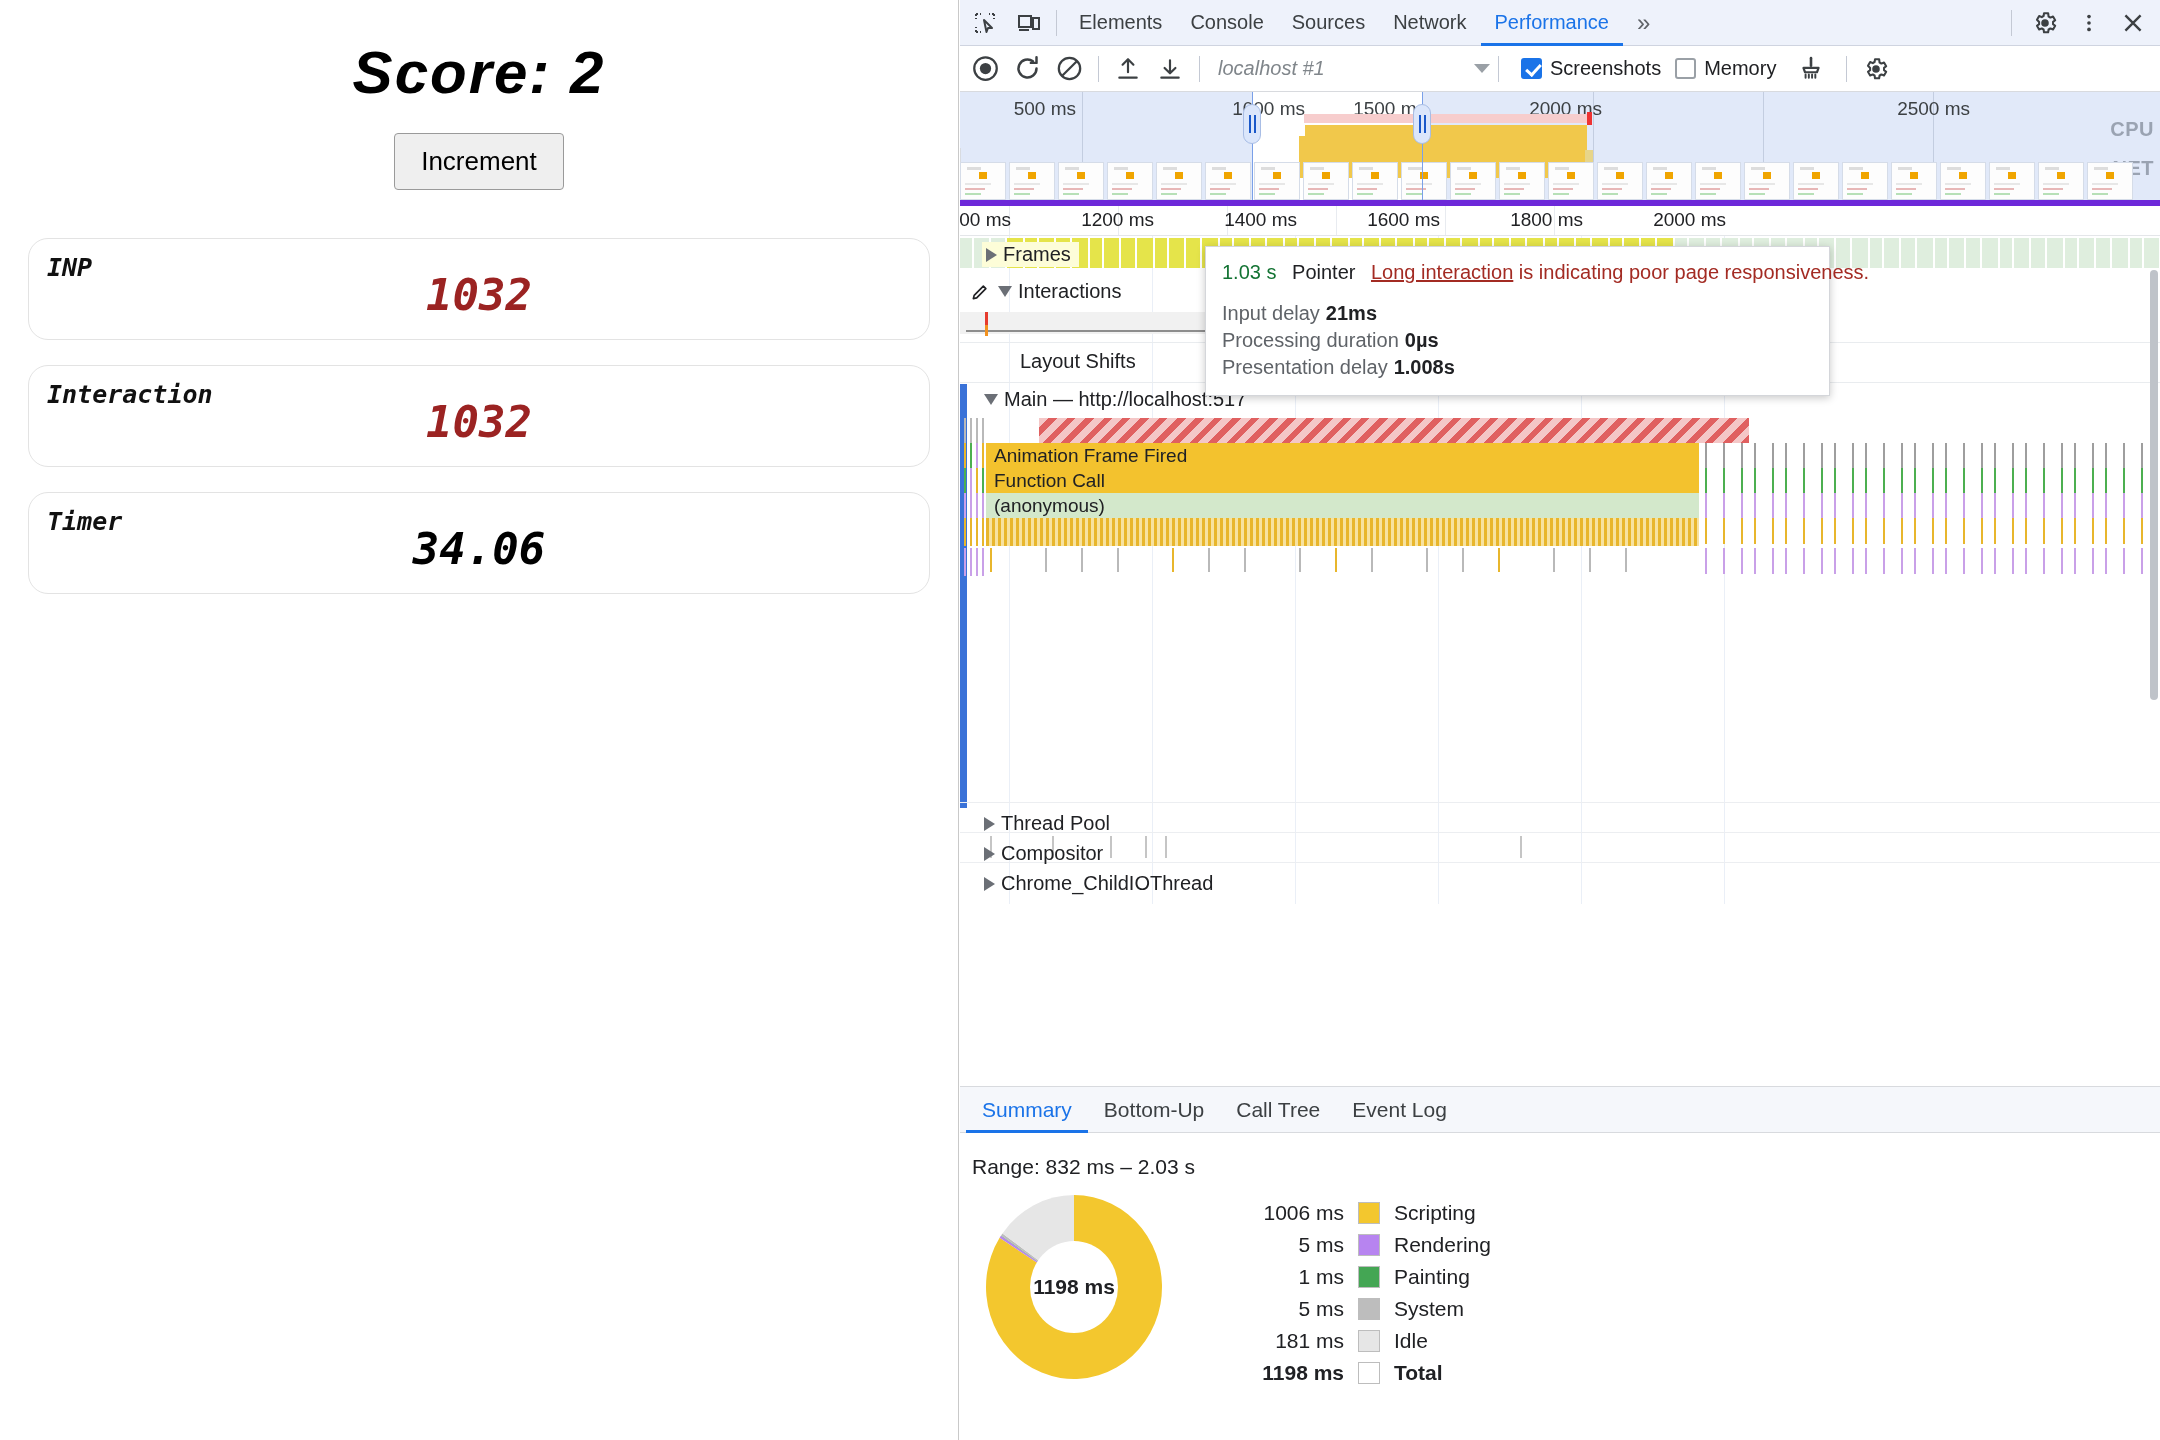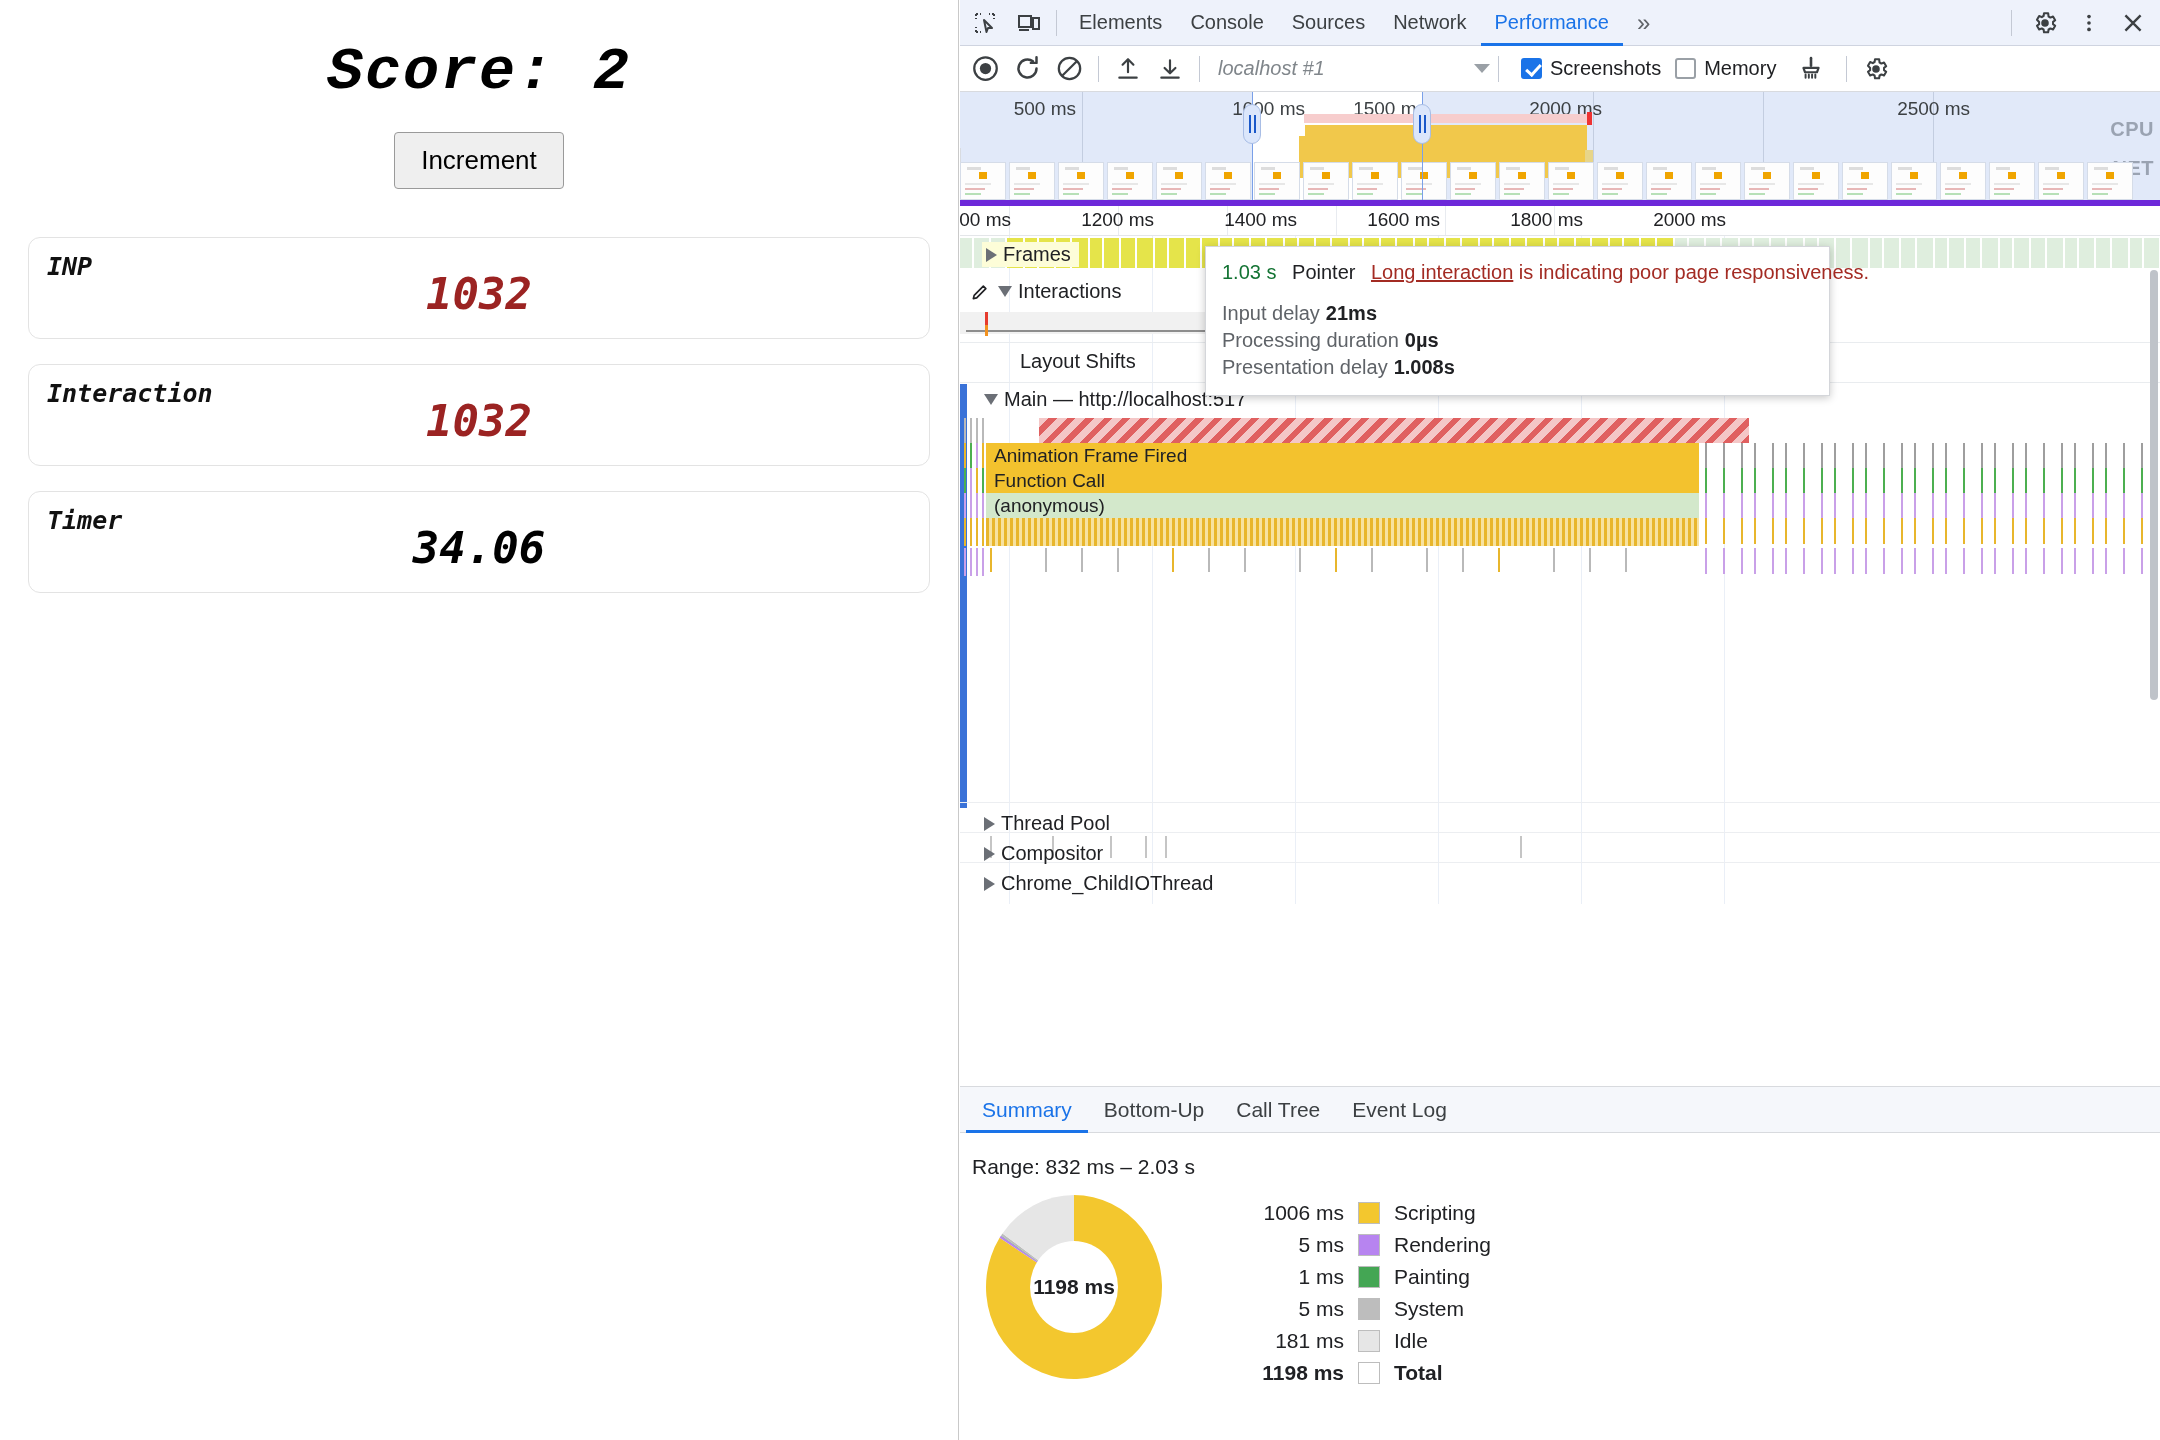--- a/index.html
+++ b/index.html
@@ -13,32 +13,32 @@
   
   #page {
     position: absolute; left: 0; top: 0; width: 959px; height: 1440px;
     background: #fff; border-right: 1px solid #c9c9c9;
     font-family: "DejaVu Sans Mono", monospace;
   }
   #score {
     text-align: center; margin-top: 38px;
     font-size: 60px; font-weight: bold; font-style: italic;
     letter-spacing: 2px; color: #000;
-    font-family: Liberation Mono, monospace;
+    font-family: Liberation Sans, sans-serif;
     white-space: pre;
   }
   #btn-wrap { text-align: center; margin-top: 26px; }
   #increment-btn {
     font-family: "Liberation Sans", sans-serif;
     font-size: 26px; padding: 12px 26px;
     background: #efefef; border: 1px solid #9a9a9a; border-radius: 4px;
     color: #000; cursor: pointer;
   }
   .metric-card {
-    margin: 0 28px 25px 28px; border: 1px solid #e3e3e3; border-radius: 12px;
+    margin: 0 28px 25px 28px; border: 1px solid #e3e3e3; border-radius: 20px;
     height: 102px; position: relative; background: #fff;
   }
   #cards { margin-top: 48px; }
   .metric-label {
     position: absolute; left: 18px; top: 14px;
     font-size: 25px; font-weight: bold; font-style: italic; color: #111;
     font-family: "DejaVu Sans Mono", monospace;
   }
   .metric-value {
     position: absolute; left: 0; right: 0; top: 30px; text-align: center;

